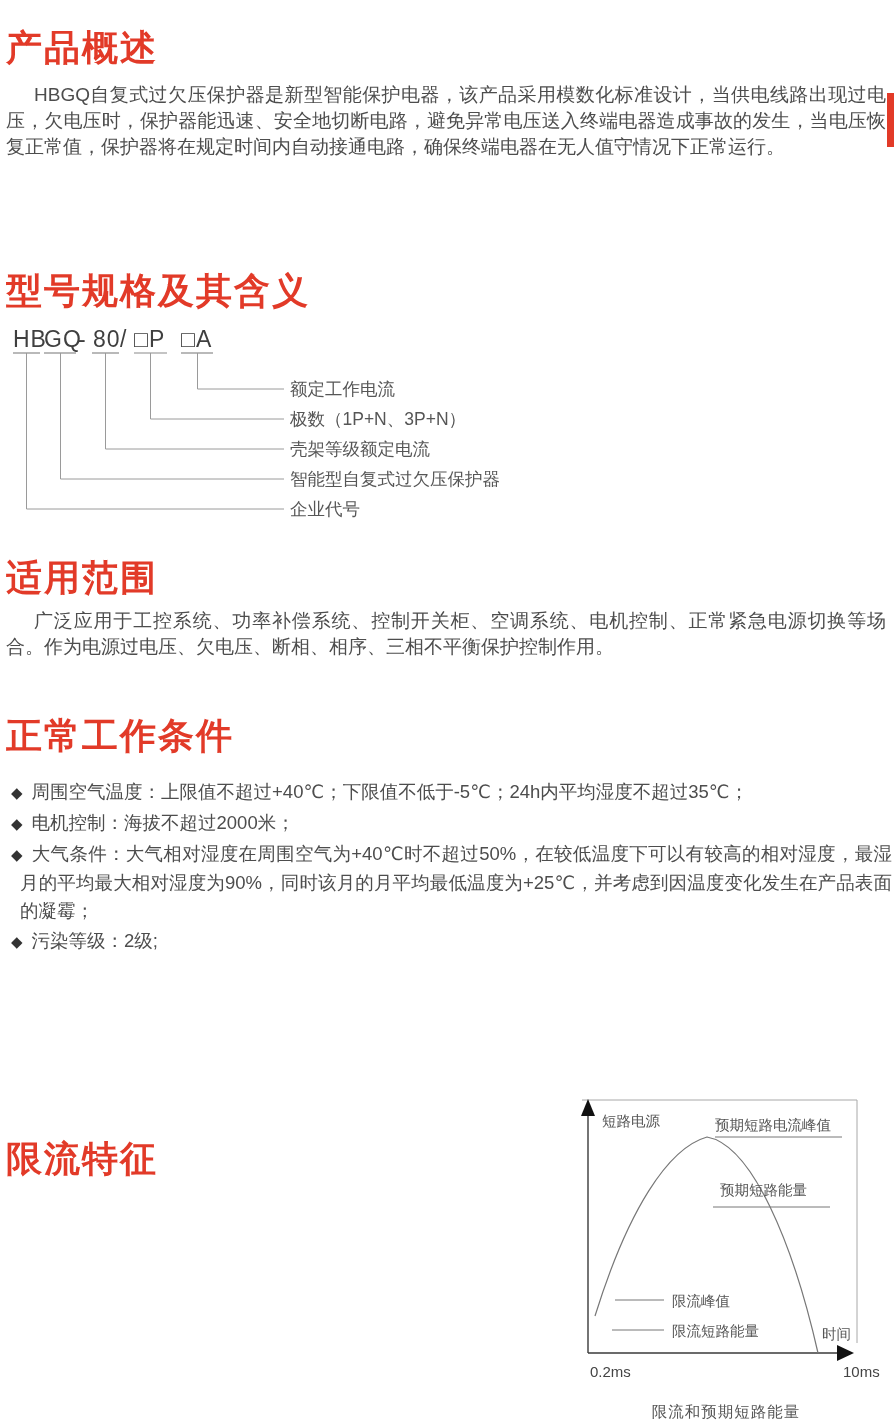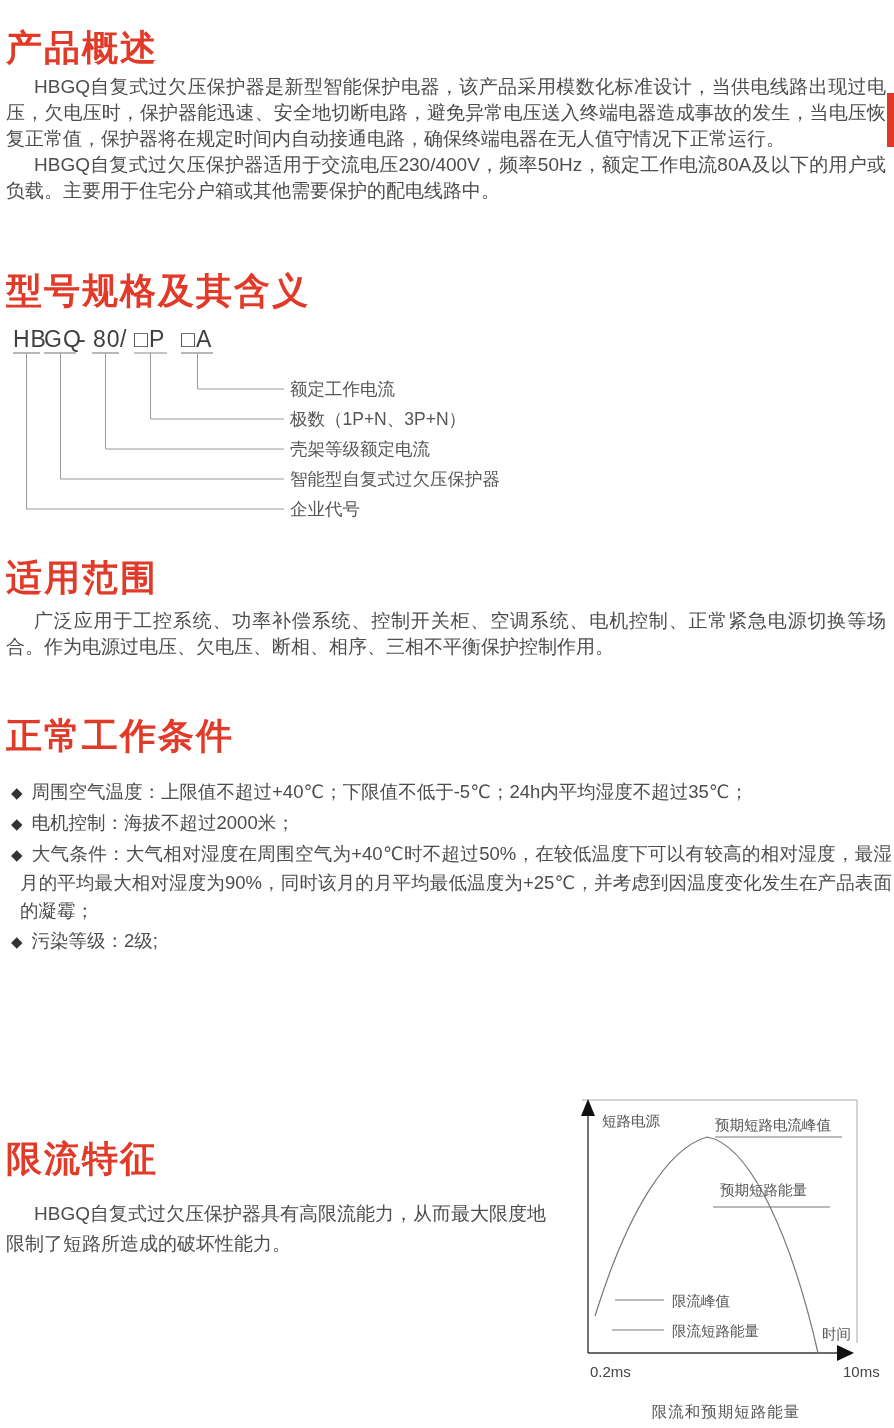--- a/index.html
+++ b/index.html
@@ -18,21 +18,21 @@
   section{position:absolute;left:6px;width:882px;}
   h2{
     color:var(--red);font-size:36px;font-weight:bold;letter-spacing:2px;
     line-height:36px;font-family:"Liberation Sans","DejaVu Sans",sans-serif;
   }
   .para{
     font-size:19px;line-height:26px;text-align:justify;
     text-indent:28px;color:var(--body);width:880px;
   }
   #sec-overview{top:30px;}
-  #sec-overview .para{margin-top:8px;}
+  #sec-overview .para{margin-top:16px;}
   #sec-overview .para + .para{margin-top:0;}
   #sec-model{top:273px;}
   #sec-model svg{display:block;margin-top:14px;}
   #sec-scope{top:560px;}
   #sec-scope .para{margin-top:12px;}
   #sec-conditions{top:718px;}
   .cond-list{list-style:none;margin-top:24px;width:886px;}
   .cond-list li{
     font-size:18.5px;line-height:28px;margin-bottom:2px;
     padding-left:14px;text-indent:-9px;text-align:justify;
@@ -49,21 +49,20 @@
   .chart-caption{font-size:15.5px;fill:#555;letter-spacing:1px;}
 </style>
 </head>
 <body>
 
 <div class="edge-marker"></div>
 
 <section id="sec-overview">
   <h2>产品概述</h2>
   <p class="para">HBGQ自复式过欠压保护器是新型智能保护电器，该产品采用模数化标准设计，当供电线路出现过电压，欠电压时，保护器能迅速、安全地切断电路，避免异常电压送入终端电器造成事故的发生，当电压恢复正常值，保护器将在规定时间内自动接通电路，确保终端电器在无人值守情况下正常运行。</p>
-  <p class="para">HBGQ自复式过欠压保护器适用于交流电压230/400V，频率50Hz，额定工作电流80A及以下的用户或负载。主要用于住宅分户箱或其他需要保护的配电线路中。</p>
 </section>
 
 <section id="sec-model">
   <h2>型号规格及其含义</h2>
   <svg width="894" height="210" viewBox="0 0 894 210">
 
     <text class="code-text" x="7" y="24">HB</text>
     <text class="code-text" x="38" y="24">GQ</text>
     <text class="code-text" x="72" y="24">-</text>
     <text class="code-text" x="87" y="24">80</text>
@@ -105,21 +104,20 @@
   <ul class="cond-list">
     <li><span class="blt">◆</span><span>周围空气温度：上限值不超过+40℃；下限值不低于-5℃；24h内平均湿度不超过35℃；</span></li>
     <li><span class="blt">◆</span><span>电机控制：海拔不超过2000米；</span></li>
     <li><span class="blt">◆</span><span>大气条件：大气相对湿度在周围空气为+40℃时不超过50%，在较低温度下可以有较高的相对湿度，最湿月的平均最大相对湿度为90%，同时该月的月平均最低温度为+25℃，并考虑到因温度变化发生在产品表面的凝霉；</span></li>
     <li><span class="blt">◆</span><span>污染等级：2级;</span></li>
   </ul>
 </section>
 
 <section id="sec-limiting">
   <h2>限流特征</h2>
-  <p class="para">HBGQ自复式过欠压保护器具有高限流能力，从而最大限度地限制了短路所造成的破坏性能力。</p>
 </section>
 
 <div class="chart-wrap">
   <svg width="334" height="343" viewBox="0 0 334 343">
 
     <g stroke="#a8a8a8" stroke-width="1">
       <line x1="22" y1="15" x2="297" y2="15"></line>
       <line x1="297" y1="15" x2="297" y2="258"></line>
     </g>
 

